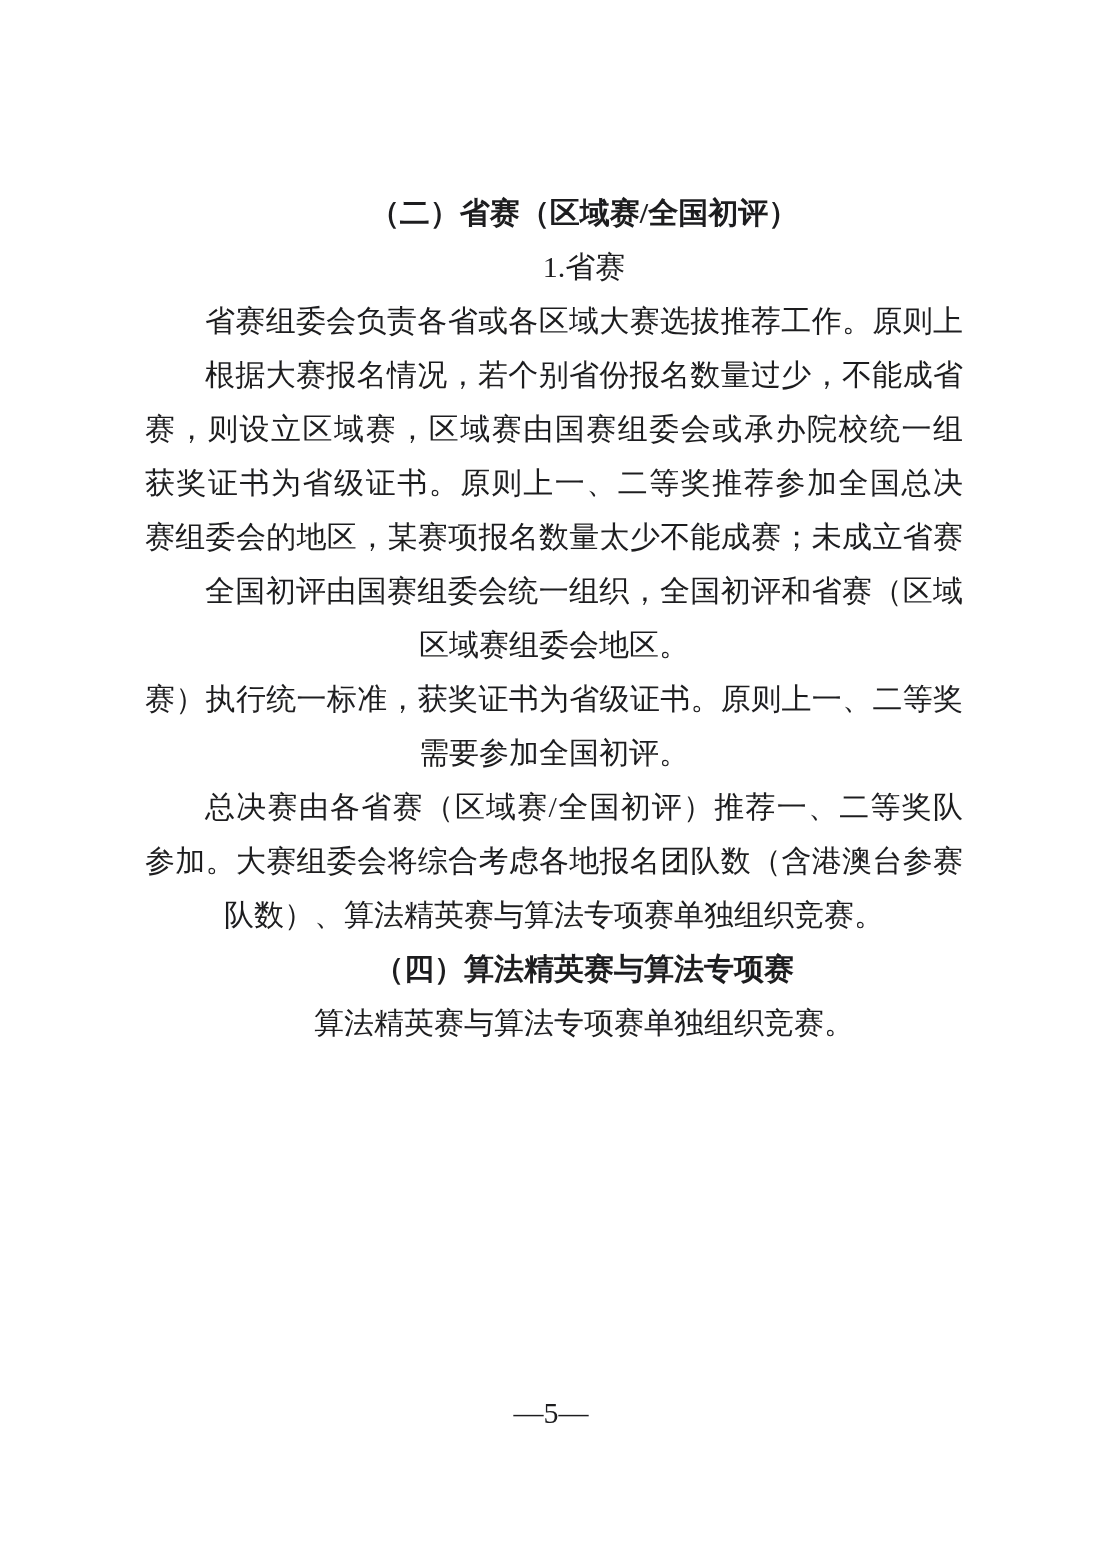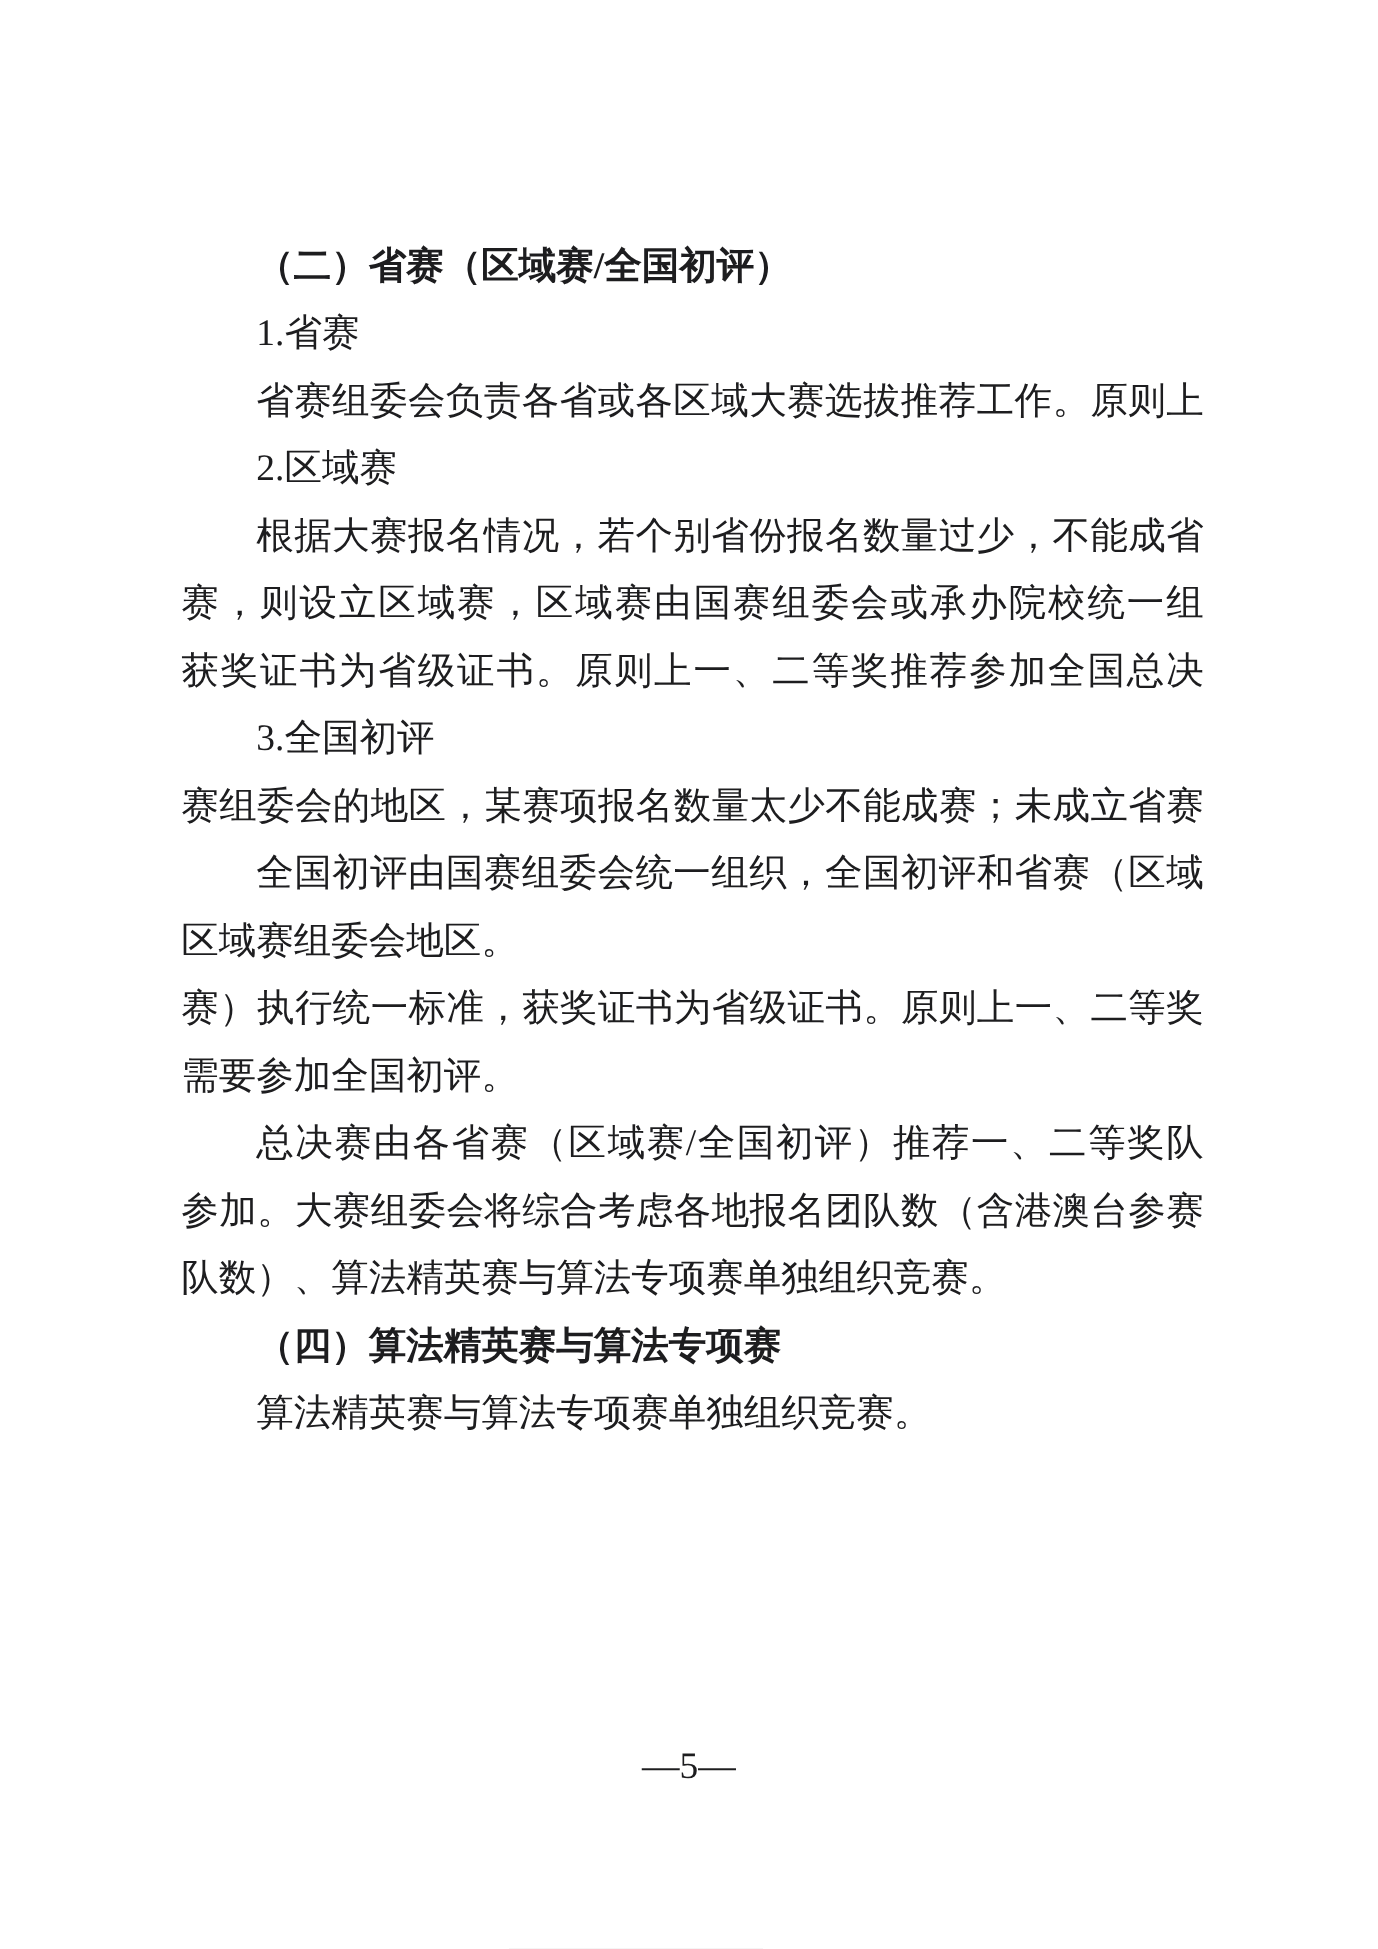--- a/index.html
+++ b/index.html
@@ -20,21 +20,21 @@
     position: absolute;
     left: 145px;
     top: 186px;
     width: 818px;
     font-size: 30px;
     line-height: 54px;
   }
   .line {
     height: 54px;
     overflow: hidden;
-    text-align: left;
+    text-align: center;
   }
   .indent {
     text-indent: 2em;
   }
   .just {
     text-align: justify;
     text-align-last: justify;
   }
   .heading {
     font-weight: bold;
@@ -51,25 +51,23 @@
   }
 </style>
 </head>
 <body>
 
 <div class="page">
   <div class="content">
     <div class="line heading indent">（二）省赛（区域赛/全国初评）</div>
     <div class="line indent">1.省赛</div>
     <div class="line indent just">省赛组委会负责各省或各区域大赛选拔推荐工作。原则上</div>
-    <div class="line indent">2.区域赛</div>
     <div class="line indent just">根据大赛报名情况，若个别省份报名数量过少，不能成省</div>
     <div class="line just">赛，则设立区域赛，区域赛由国赛组委会或承办院校统一组织，</div>
     <div class="line just">获奖证书为省级证书。原则上一、二等奖推荐参加全国总决赛。</div>
-    <div class="line indent">3.全国初评</div>
     <div class="line just">赛组委会的地区，某赛项报名数量太少不能成赛；未成立省赛或</div>
     <div class="line indent just">全国初评由国赛组委会统一组织，全国初评和省赛（区域</div>
     <div class="line">区域赛组委会地区。</div>
     <div class="line just">赛）执行统一标准，获奖证书为省级证书。原则上一、二等奖推</div>
     <div class="line">需要参加全国初评。</div>
     <div class="line indent just">总决赛由各省赛（区域赛/全国初评）推荐一、二等奖队伍</div>
     <div class="line just">参加。大赛组委会将综合考虑各地报名团队数（含港澳台参赛团</div>
     <div class="line">队数）、算法精英赛与算法专项赛单独组织竞赛。</div>
     <div class="line heading indent">（四）算法精英赛与算法专项赛</div>
     <div class="line indent">算法精英赛与算法专项赛单独组织竞赛。</div>

